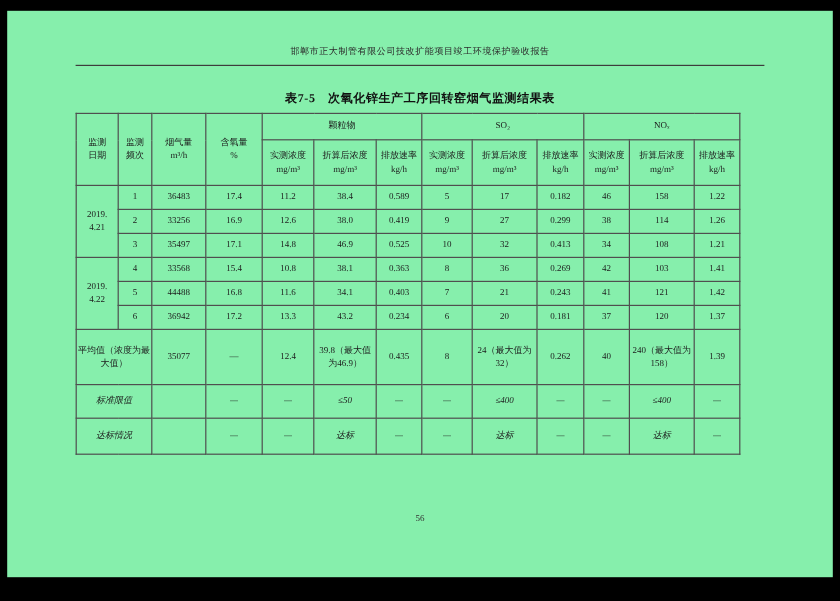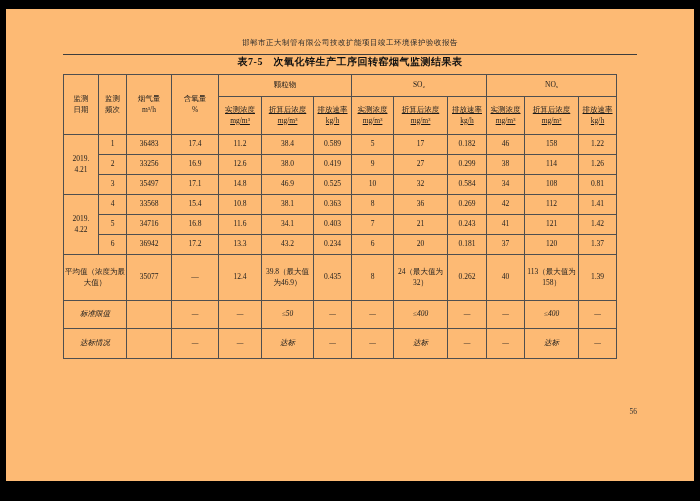--- a/index.html
+++ b/index.html
@@ -8,21 +8,21 @@
     width: 700px;
     height: 501px;
     background: #000000;
     overflow: hidden;
     font-family: "Liberation Serif", "DejaVu Serif", serif;
   }
   .page {
     width: 688px;
     height: 472px;
     margin: 9px auto 0;
-    background: #fdba74;
+    background: #86efac;
     color: #1a1a1a;
     box-sizing: border-box;
   }
   .content {
     padding: 0 57px;
   }
   .doc-header {
     padding-top: 29px;
     text-align: center;
     font-size: 7.5px;
@@ -32,49 +32,49 @@
   .header-rule {
     border-bottom: 1px solid #3d3d3d;
     margin-top: 6px;
     height: 0;
   }
   .table-title {
     text-align: center;
     font-weight: bold;
     font-size: 10px;
     color: #111;
-    margin: 0 0 5px;
+    margin: 20px 0 5px;
     letter-spacing: 0.5px;
   }
   table.monitor {
     width: 553px;
     table-layout: fixed;
     border-collapse: collapse;
   }
   table.monitor th, table.monitor td {
     border: 1px solid #4f4f4f;
     text-align: center;
     vertical-align: middle;
     font-weight: normal;
     padding: 1px;
     font-size: 7.5px;
     line-height: 1.35;
     overflow: hidden;
     color: #1c1c1c;
   }
   table.monitor th span { display: block; }
   tr.hrow1 { height: 22px; }
-  tr.hrow2 { height: 38px; text-decoration: underline; }
+  tr.hrow2 { height: 38px; }
   tbody tr.data-row { height: 20px; }
   tr.sum-0 { height: 46px; }
   tr.sum-1 { height: 28px; font-style: italic; }
   tr.sum-2 { height: 30px; font-style: italic; }
   td.date-cell { white-space: pre-line; }
   .footer-page {
-    text-align: right;
+    text-align: center;
     font-size: 7.5px;
     color: #333;
     margin-top: 48px;
   }
 </style>
 </head>
 <body>
 
 <div class="page">
   <div class="content">
@@ -190,44 +190,44 @@
           </tr>
           <tr class="data-row">
             <td>3</td>
             <td>35497</td>
             <td>17.1</td>
             <td>14.8</td>
             <td>46.9</td>
             <td>0.525</td>
             <td>10</td>
             <td>32</td>
-            <td>0.584</td>
+            <td>0.413</td>
             <td>34</td>
             <td>108</td>
-            <td>0.81</td>
+            <td>1.21</td>
           </tr>
           <tr class="data-row">
             <td class="date-cell" rowspan="3">2019.
 4.22</td>
             <td>4</td>
             <td>33568</td>
             <td>15.4</td>
             <td>10.8</td>
             <td>38.1</td>
             <td>0.363</td>
             <td>8</td>
             <td>36</td>
             <td>0.269</td>
             <td>42</td>
-            <td>112</td>
+            <td>103</td>
             <td>1.41</td>
           </tr>
           <tr class="data-row">
             <td>5</td>
-            <td>34716</td>
+            <td>44488</td>
             <td>16.8</td>
             <td>11.6</td>
             <td>34.1</td>
             <td>0.403</td>
             <td>7</td>
             <td>21</td>
             <td>0.243</td>
             <td>41</td>
             <td>121</td>
             <td>1.42</td>
@@ -250,21 +250,21 @@
             <td colspan="2">平均值（浓度为最大值）</td>
             <td>35077</td>
             <td>—</td>
             <td>12.4</td>
             <td>39.8（最大值为46.9）</td>
             <td>0.435</td>
             <td>8</td>
             <td>24（最大值为32）</td>
             <td>0.262</td>
             <td>40</td>
-            <td>113（最大值为158）</td>
+            <td>240（最大值为158）</td>
             <td>1.39</td>
           </tr>
           <tr class="sum-1">
             <td colspan="2">标准限值</td>
             <td></td>
             <td>—</td>
             <td>—</td>
             <td>≤50</td>
             <td>—</td>
             <td>—</td>

